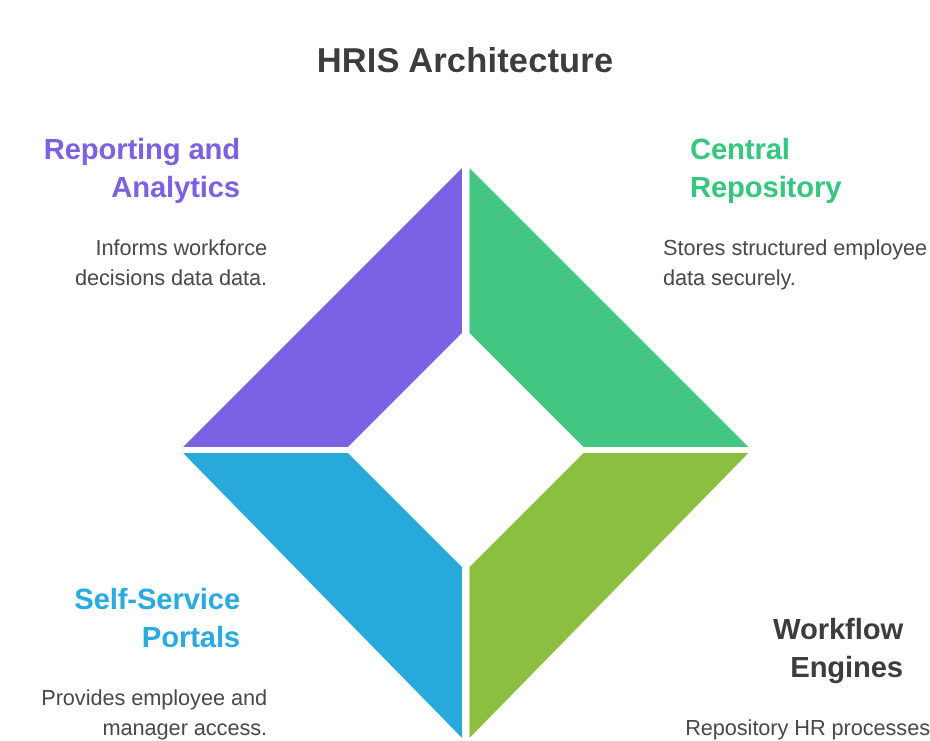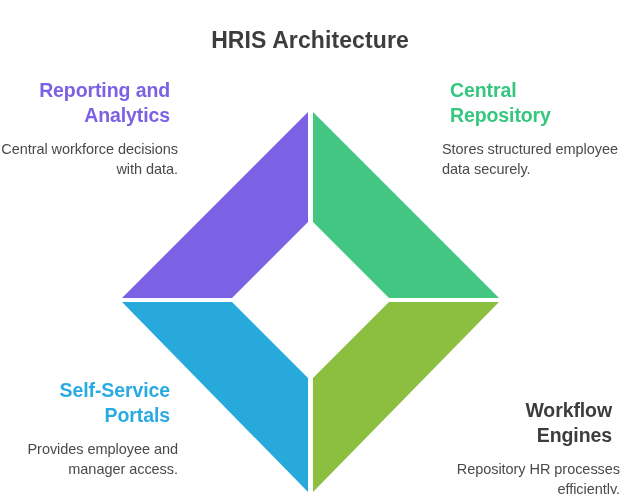--- a/index.html
+++ b/index.html
@@ -43,21 +43,21 @@
   }
 
   .label-block {
     position: absolute;
   }
 
   .label-heading {
     font-size: 19.5px;
     font-weight: bold;
     line-height: 25px;
-    margin: 8px;
+    margin: 18px;
     letter-spacing: -0.1px;
   }
 
   .label-desc {
     font-size: 14.5px;
     line-height: 20px;
     color: #4a4a4a;
     margin: 0;
     margin-top: 11px;
     letter-spacing: -0.05px;
@@ -102,21 +102,21 @@
 
     <polygon points="313,112 499,298 389,298 313,222" fill="#44C683"></polygon>
 
     <polygon points="122,302 232,302 308,378 308,492" fill="#27A9DB"></polygon>
 
     <polygon points="389,302 499,302 313,492 313,378" fill="#8CBE3F"></polygon>
   </svg>
 
   <div class="label-block label-top-left">
     <p class="label-heading" style="color:#7B61E4">Reporting and Analytics</p>
-    <p class="label-desc">Central workforce decisions with data.</p>
+    <p class="label-desc">Informs workforce decisions data data.</p>
   </div>
 
   <div class="label-block label-top-right">
     <p class="label-heading" style="color:#35C77E">Central Repository</p>
     <p class="label-desc">Stores structured employee data securely.</p>
   </div>
 
   <div class="label-block label-bottom-left">
     <p class="label-heading" style="color:#29ABE2">Self-Service Portals</p>
     <p class="label-desc">Provides employee and manager access.</p>

